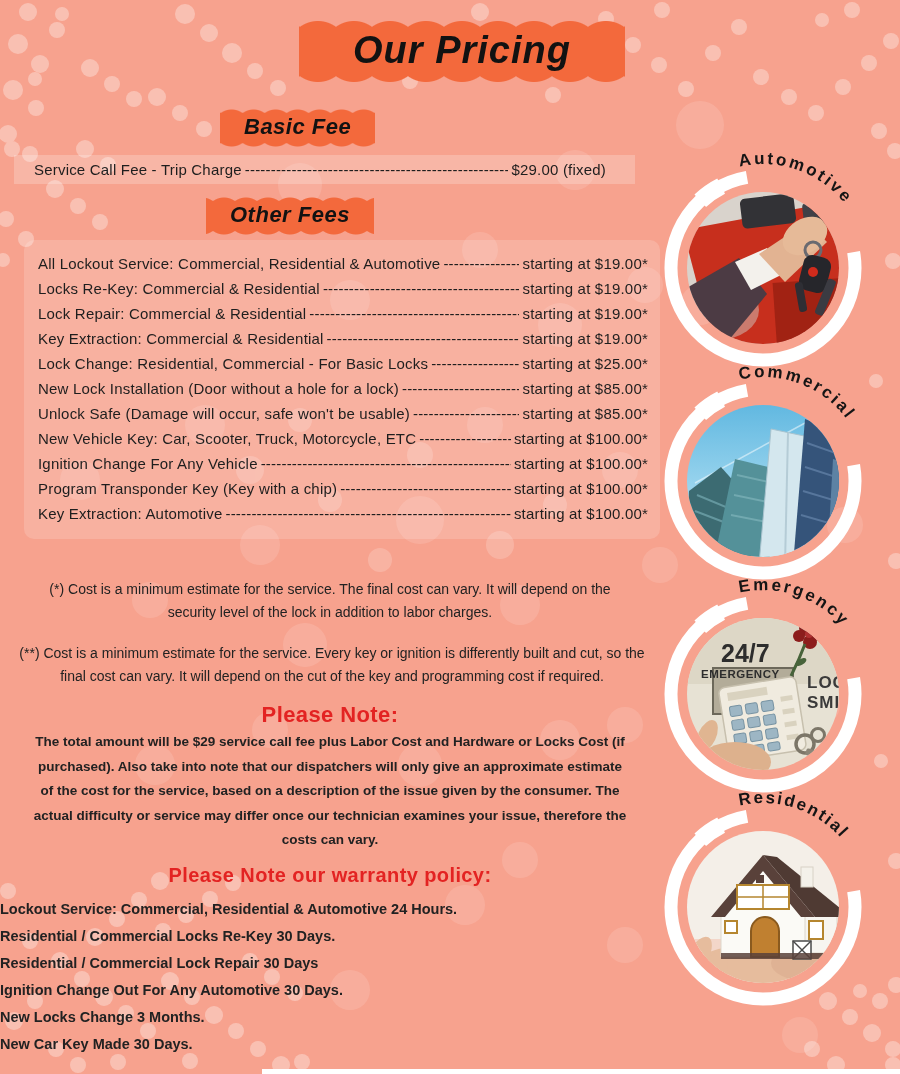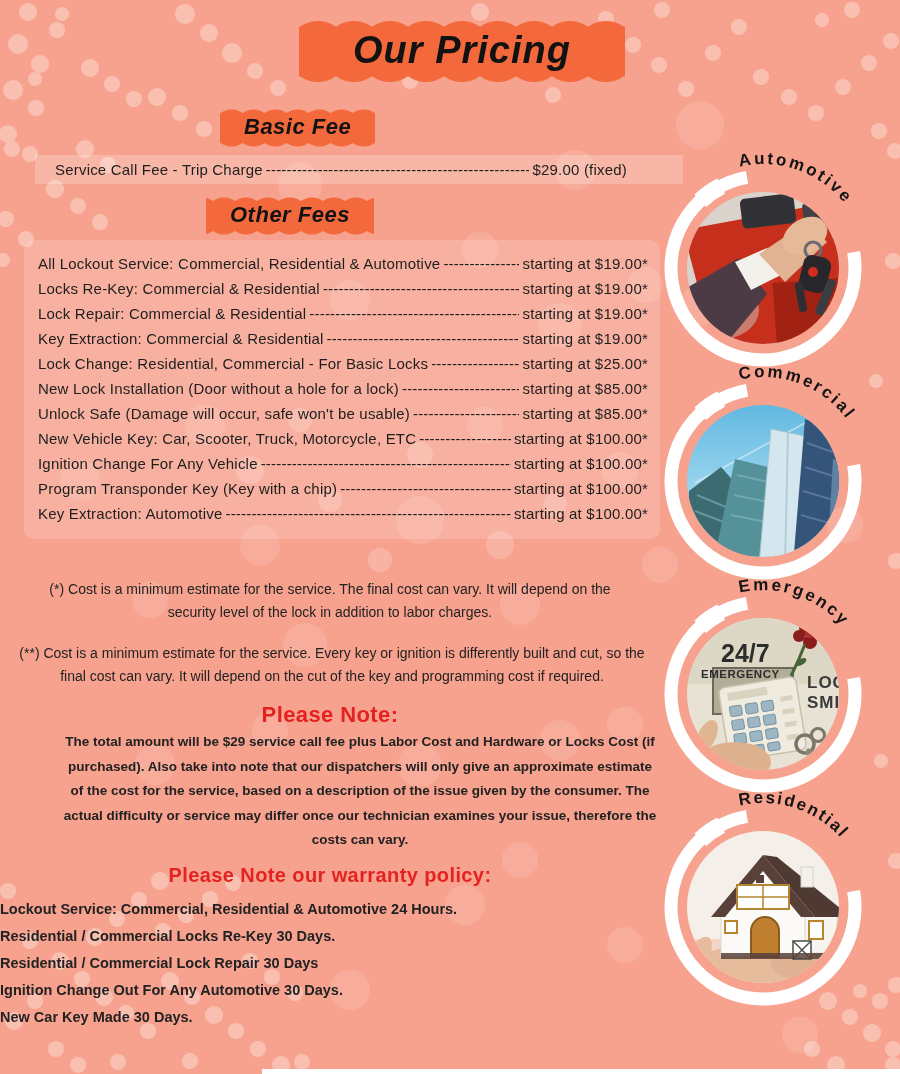--- a/index.html
+++ b/index.html
@@ -29,38 +29,38 @@
   }
   .title-wrap{position:absolute;top:18px;left:0;width:900px;text-align:center;}
   .title-wrap .blob-lg{transform:translateX(12px);}
 
   .basic-heading{position:absolute;left:220px;top:108px;}
   .other-heading{position:absolute;left:206px;top:196px;}
 
   .service-row{
     position:absolute;left:14px;top:155px;width:572px;
     background:rgba(255,255,255,.22);
-    padding:6px 56px 6px 20px;display:flex;align-items:baseline;
-    font-size:15px;color:#1e1e1e;letter-spacing:.2px;margin-left:21px;
+    padding:6px 29px 6px 20px;display:flex;align-items:baseline;
+    font-size:15px;color:#1e1e1e;letter-spacing:.2px;
   }
   .fees-panel{
     position:absolute;left:24px;top:240px;width:610px;
     background:rgba(255,255,255,.16);border-radius:10px;
     padding:11px 12px 13px 14px;
   }
   .fee-row{display:flex;align-items:baseline;font-size:15px;color:#1e1e1e;line-height:25px;letter-spacing:.2px;}
   .fee-label,.fee-price{white-space:nowrap;}
   .leader{flex:1;overflow:hidden;white-space:nowrap;margin:0 3px;min-width:12px;}
   .leader::before{content:"--------------------------------------------------------------------------------------------------------------------------------";}
 
   .note-star{position:absolute;top:542px;left:30px;width:600px;text-align:center;font-size:14px;line-height:23px;color:#222;margin-top:36px;}
   .note-dstar{position:absolute;top:642px;left:10px;width:644px;text-align:center;font-size:14px;line-height:23px;color:#222;}
 
   .please-note-h{position:absolute;top:702px;left:0;width:660px;text-align:center;color:#e32322;font-weight:bold;font-size:22px;letter-spacing:.4px;}
-  .please-note-body{position:absolute;top:730px;left:30px;width:600px;text-align:center;font-size:13.5px;line-height:24.5px;font-weight:bold;color:#222;margin-left:30px;}
+  .please-note-body{position:absolute;top:730px;left:30px;width:600px;text-align:center;font-size:13.5px;line-height:24.5px;font-weight:bold;color:#222;}
 
   .warranty-h{position:absolute;top:864px;left:0;width:660px;text-align:center;color:#e32322;font-weight:bold;font-size:20px;letter-spacing:.4px;}
   .warranty-list{position:absolute;top:896px;left:0;width:660px;text-align:left;font-size:14.5px;line-height:27px;font-weight:bold;color:#222;}
 
   .badges{position:absolute;left:655px;top:150px;width:245px;}
   .badge{height:213px;position:relative;}
   .badge svg{overflow:visible;display:block;}
 
   .bottom-strip{position:absolute;left:262px;top:1069px;width:638px;height:5px;background:#ffffff;}
 </style>
@@ -303,20 +303,21 @@
 
     <div class="please-note-h">Please Note:</div>
     <div class="please-note-body">The total amount will be $29 service call fee plus Labor Cost and Hardware or Locks Cost (if purchased). Also take into note that our dispatchers will only give an approximate estimate of the cost for the service, based on a description of the issue given by the consumer. The actual difficulty or service may differ once our technician examines your issue, therefore the costs can vary.</div>
 
     <div class="warranty-h">Please Note our warranty policy:</div>
     <div class="warranty-list">
       <div>Lockout Service: Commercial, Residential &amp; Automotive 24 Hours.</div>
       <div>Residential / Commercial Locks Re-Key 30 Days.</div>
       <div>Residential / Commercial Lock Repair 30 Days</div>
       <div>Ignition Change Out For Any Automotive 30 Days.</div>
+      <div>New Locks Change 3 Months.</div>
       <div>New Car Key Made 30 Days.</div>
     </div>
 
     <div class="badges">
 
       <div class="badge">
         <svg width="245" height="220" viewBox="0 0 245 220">
           <defs>
               <clipPath id="cpA">
                 <circle cx="108" cy="118" r="76"></circle>

